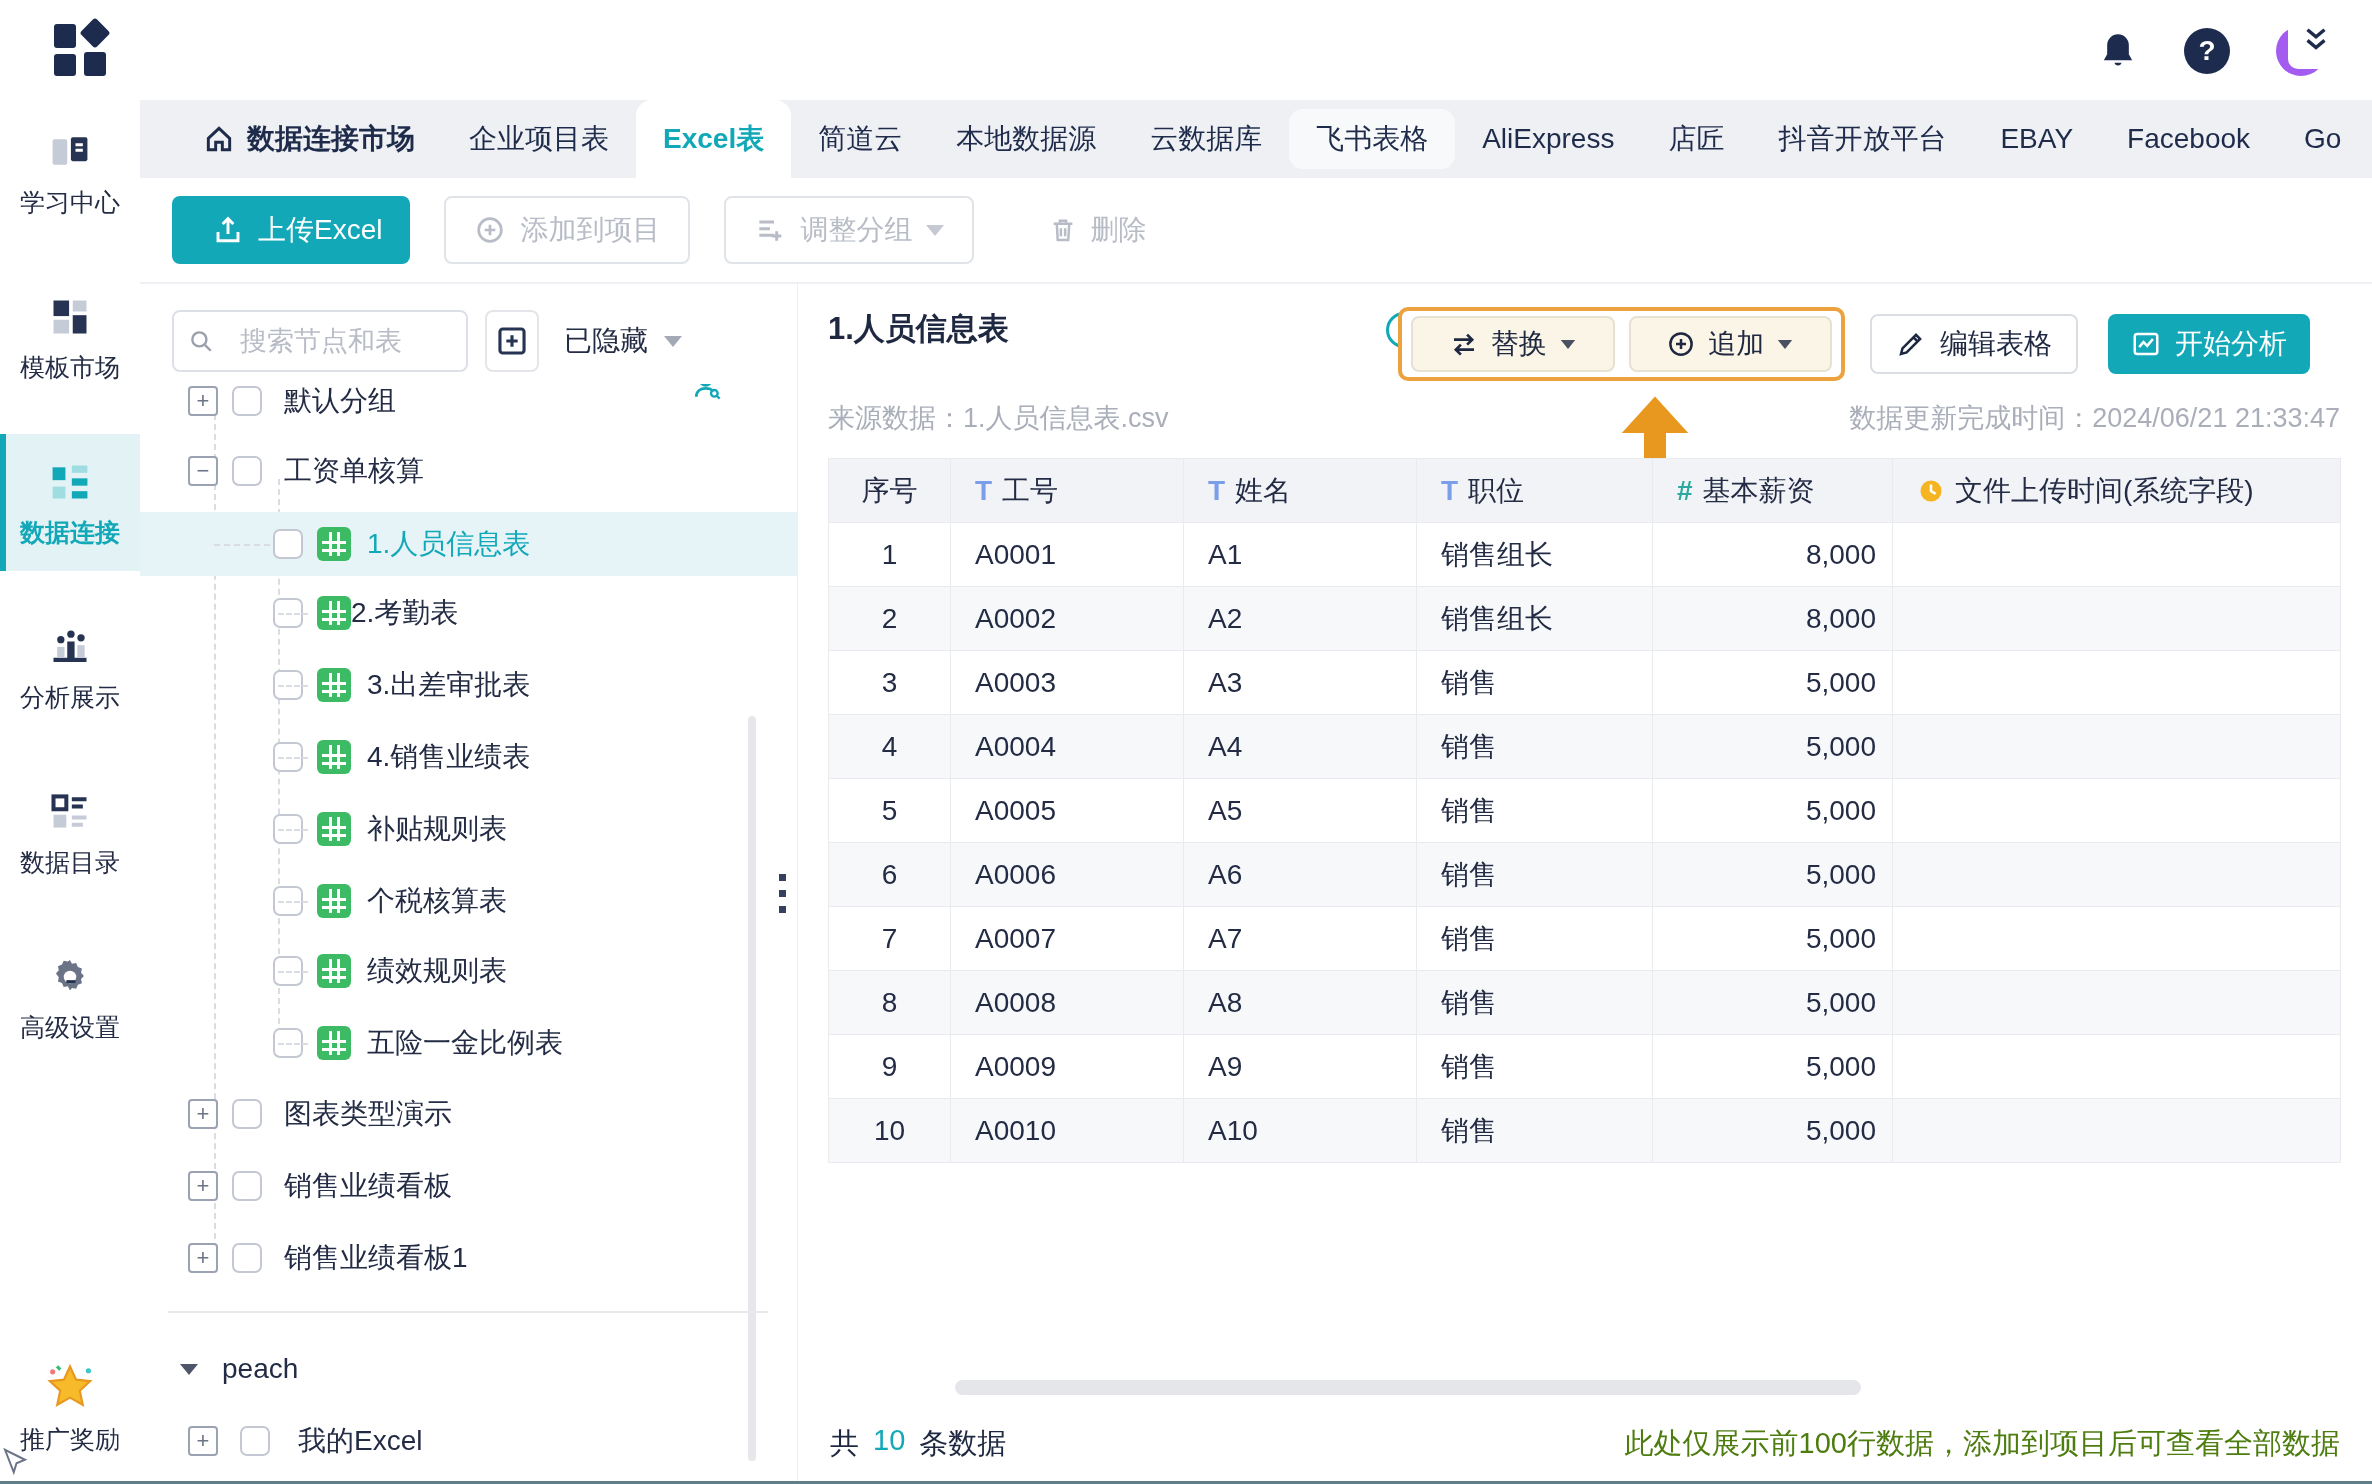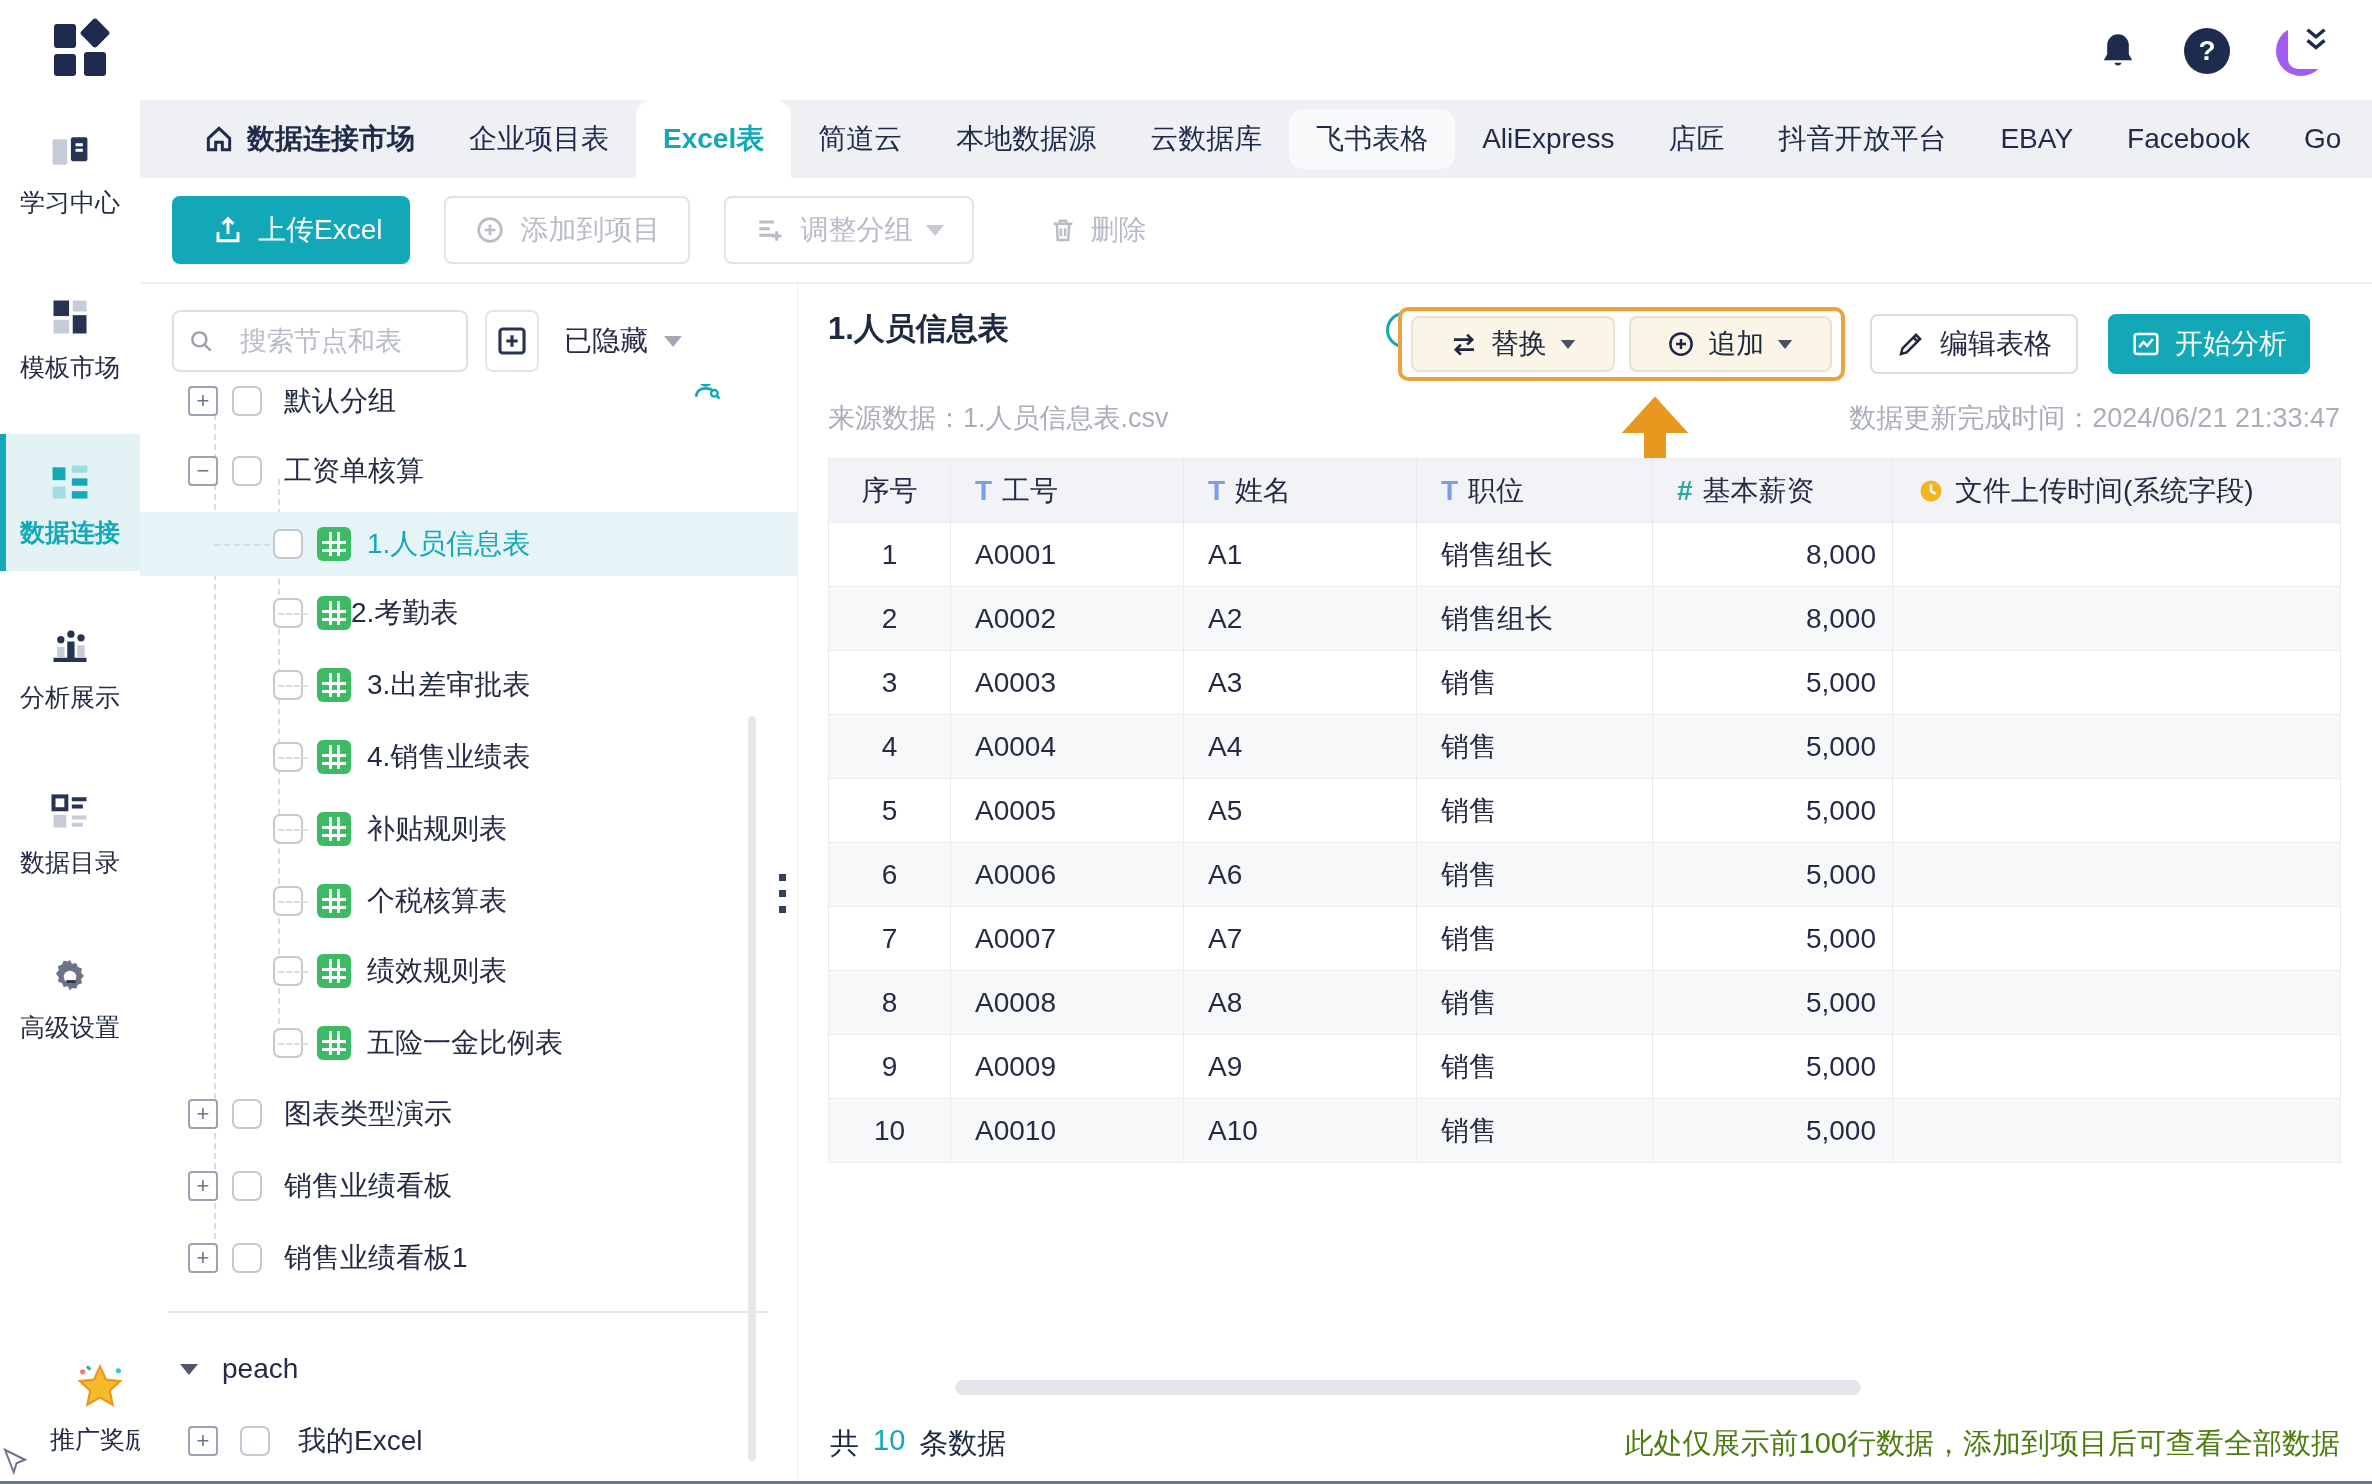--- a/index.html
+++ b/index.html
@@ -21,21 +21,21 @@
   .avatar{width:50px;height:50px;border-radius:50%;background:#A35BF0;color:#fff;font-size:26px;
           display:flex;align-items:center;justify-content:center;}
   
   .sidebar{position:absolute;left:0;top:100px;width:140px;height:1384px;background:#fff;border-right:1px solid #F0F1F4;text-align:center;}
   .side-item{position:relative;width:140px;padding:26px 0 22px;display:flex;flex-direction:column;align-items:center;gap:12px;
              font-size:25px;color:#232C44;margin-top:28px;}
   .side-item .ic{width:44px;height:44px;}
   .side-item.active{background:#E3F3F5;color:#12A8B8;font-weight:bold;margin-top:28px;}
   .side-item.active::before{content:"";position:absolute;left:0;top:0;bottom:0;width:6px;background:#12A8B8;}
   .side-promo{position:absolute;left:0;bottom:28px;width:140px;display:flex;flex-direction:column;align-items:center;gap:10px;
-              font-size:25px;color:#232C44;margin-left:30px;}
+              font-size:25px;color:#232C44;}
   
   .tabstrip{position:absolute;left:140px;top:100px;width:2232px;height:78px;background:#EEF0F4;
             display:flex;align-items:stretch;padding-left:36px;box-sizing:border-box;font-size:28px;color:#1E2B4A;}
   .tab{display:flex;align-items:center;gap:12px;padding:0 27px;white-space:nowrap;cursor:pointer;}
   .tab.bold{font-weight:bold;}
   .tab.active{background:#fff;border-radius:16px 16px 0 0;color:#12A8B8;font-weight:bold;}
   .tab.hover{background:rgba(255,255,255,.6);border-radius:14px;margin:9px 0;}
   .tab.clip{max-width:58px;overflow:hidden;padding-right:0;}
   .tab-more{position:absolute;right:28px;top:9px;width:56px;height:60px;background:#fff;border-radius:10px;
             display:flex;align-items:center;justify-content:center;}

